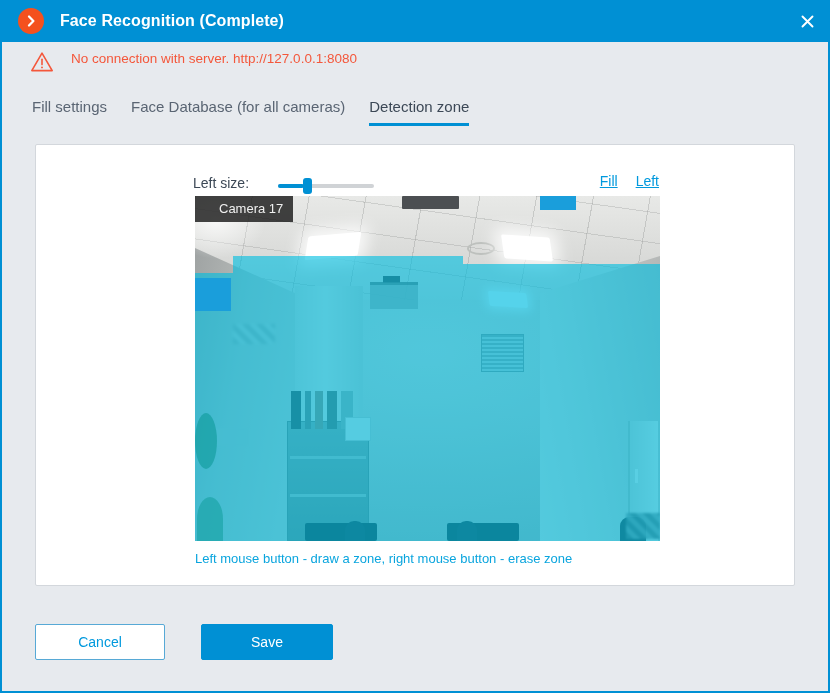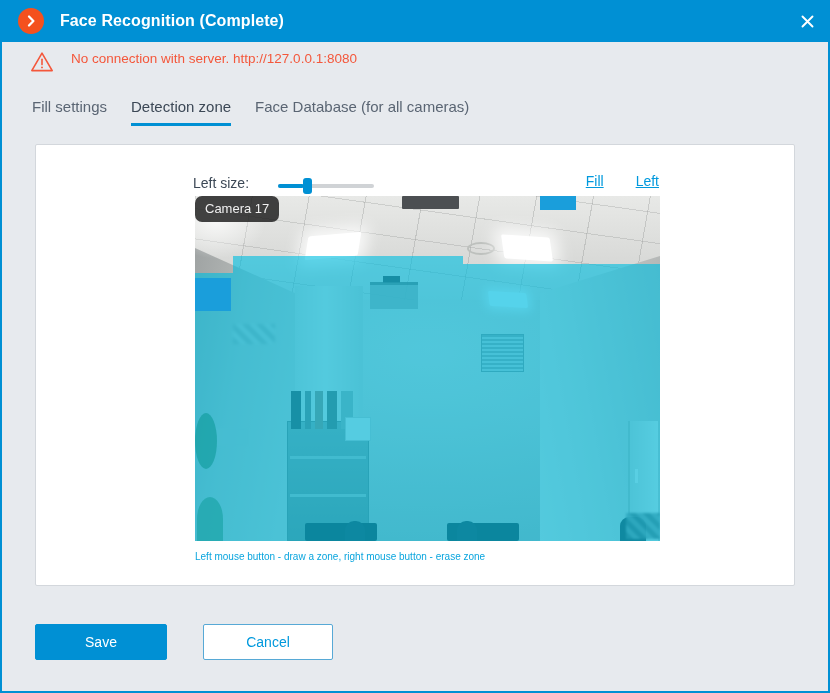--- a/index.html
+++ b/index.html
@@ -177,21 +177,21 @@
     width: 9px; height: 16px;
     background: #0090d4;
     border-radius: 3px;
     cursor: grab;
   }
   .tool-links {
     position: absolute;
     right: 135px;
     top: 0px;
     display: flex;
-    gap: 32px;
+    gap: 18px;
   }
   .tool-link {
     font-size: 14px;
     color: #0099dd;
     text-decoration: underline;
     cursor: pointer;
     white-space: nowrap;
   }
 
   
@@ -367,31 +367,30 @@
   
   .zone { position: absolute; background: rgba(0,190,225,0.62); }
   .zone-solid { position: absolute; background: #1a9edb; }
 
   .cam-label {
     position: absolute;
     left: 0; top: 0;
     background: rgba(26,26,26,0.82);
     color: #f0f0f0;
     font-size: 13px;
-    padding: 5px 10px 6px 10px;
+    padding: 5px 10px 6px 24px;
     white-space: nowrap;
     z-index: 20;
-    border-radius: 7px;
   }
 
   .hint {
     position: absolute;
     left: 159px;
     top: 406px;
-    font-size: 10px;
+    font-size: 13px;
     color: #0aa5de;
     white-space: nowrap;
   }
 
   
   .footer {
     position: absolute;
     left: 33px;
     top: 582px;
     display: flex;
@@ -450,22 +449,22 @@
           <path d="M12 2.2 L22.2 19.6 L1.8 19.6 Z" fill="none" stroke="#f4573b" stroke-width="1.6" stroke-linejoin="round"></path>
           <path d="M12 8.2 L12 13.6" stroke="#f4573b" stroke-width="1.6" stroke-linecap="round"></path>
           <circle cx="12" cy="16.4" r="0.95" fill="#f4573b"></circle>
         </svg>
       </span>
       <span class="warn-text">No connection with server. http://127.0.0.1:8080</span>
     </div>
 
     <div class="tabs">
       <div class="tab">Fill settings</div>
+      <div class="tab">Face Database (for all cameras)</div>
       <div class="tab active">Detection zone</div>
-      <div class="tab">Face Database (for all cameras)</div>
     </div>
 
     <div class="card">
 
       <div class="tools-row">
         <div class="brush-label">Left size:</div>
 
         <div class="slider">
           <div class="slider-track"></div>
           <div class="slider-fill"></div>
@@ -521,18 +520,18 @@
           <div class="zone-solid" style="left:0px; top:82px; width:36px; height:33px;"></div>
         </div>
 
         <div class="cam-label">Camera 17</div>
       </div>
 
       <div class="hint">Left mouse button - draw a zone, right mouse button - erase zone</div>
     </div>
 
     <div class="footer">
+      <div class="btn btn-secondary">Cancel</div>
       <div class="btn btn-primary">Save</div>
-      <div class="btn btn-secondary">Cancel</div>
     </div>
 
   </div>
 </div>
 
 </body></html>

